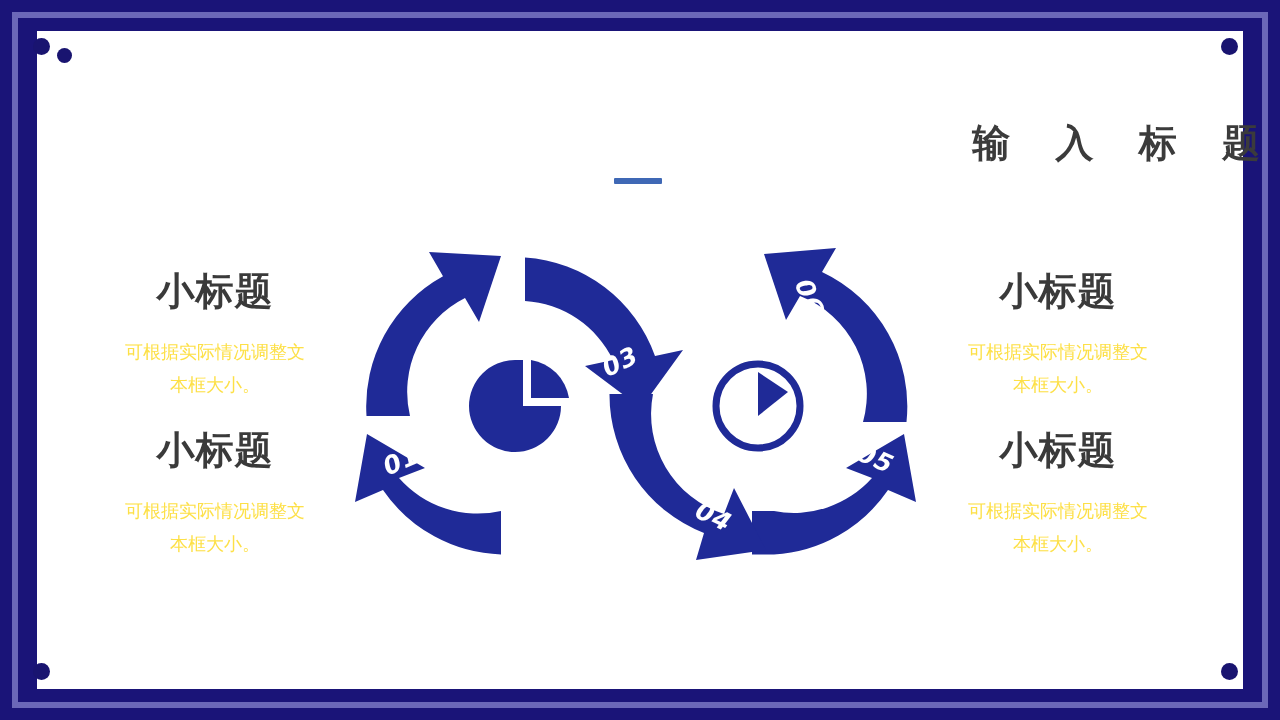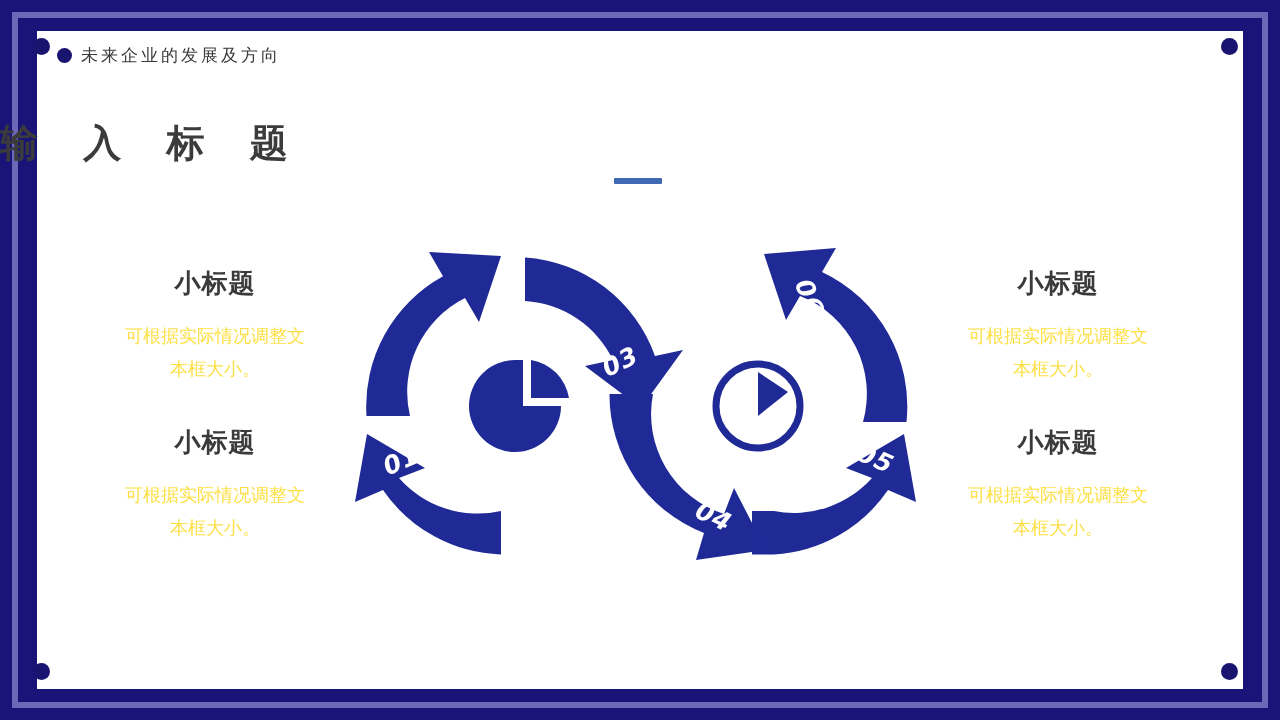--- a/index.html
+++ b/index.html
@@ -56,21 +56,21 @@
     letter-spacing:3px;
     color:#3a3a3a;
     font-family:"DejaVu Sans","Liberation Sans",sans-serif;
     white-space:nowrap;
   }
 
   
   #main-title-wrap {
     position:absolute;
     left:0; right:4px; top:122px;
-    text-align:left;
+    text-align:right;
   }
   #main-title {
     font-size:38px;
     font-weight:bold;
     letter-spacing:16px;
     color:#3b3b3b;
     font-family:"DejaVu Sans","Liberation Sans",sans-serif;
     line-height:1.15;
   }
   #main-title-underline {
@@ -81,21 +81,21 @@
   }
 
   
   .text-block {
     position:absolute;
     width:300px;
     text-align:center;
     font-family:"DejaVu Serif","Liberation Serif",serif;
   }
   .block-heading {
-    font-size:26px;
+    font-size:38px;
     font-weight:bold;
     color:#3a3a3a;
     letter-spacing:1px;
     margin-bottom:18px;
     font-family:Liberation Mono, monospace;
   }
   .block-body {
     font-size:18px;
     color:#fde047;
     line-height:1.85;
@@ -128,21 +128,20 @@
 <div id="frame-stripe"></div>
 <div id="slide-canvas"></div>
 
 <div class="corner-dot" id="corner-dot-tl"></div>
 <div class="corner-dot" id="corner-dot-tr"></div>
 <div class="corner-dot" id="corner-dot-bl"></div>
 <div class="corner-dot" id="corner-dot-br"></div>
 
 <div id="header-bar">
   <span id="header-bullet"></span>
-  <span id="header-title">未来企业的发展及方向</span>
 </div>
 
 <div id="main-title-wrap">
   <div id="main-title">输 入 标 题</div>
   <div id="main-title-underline"></div>
 </div>
 
 <div class="text-block" id="text-block-left-top">
   <div class="block-heading">小标题</div>
   <div class="block-body">

